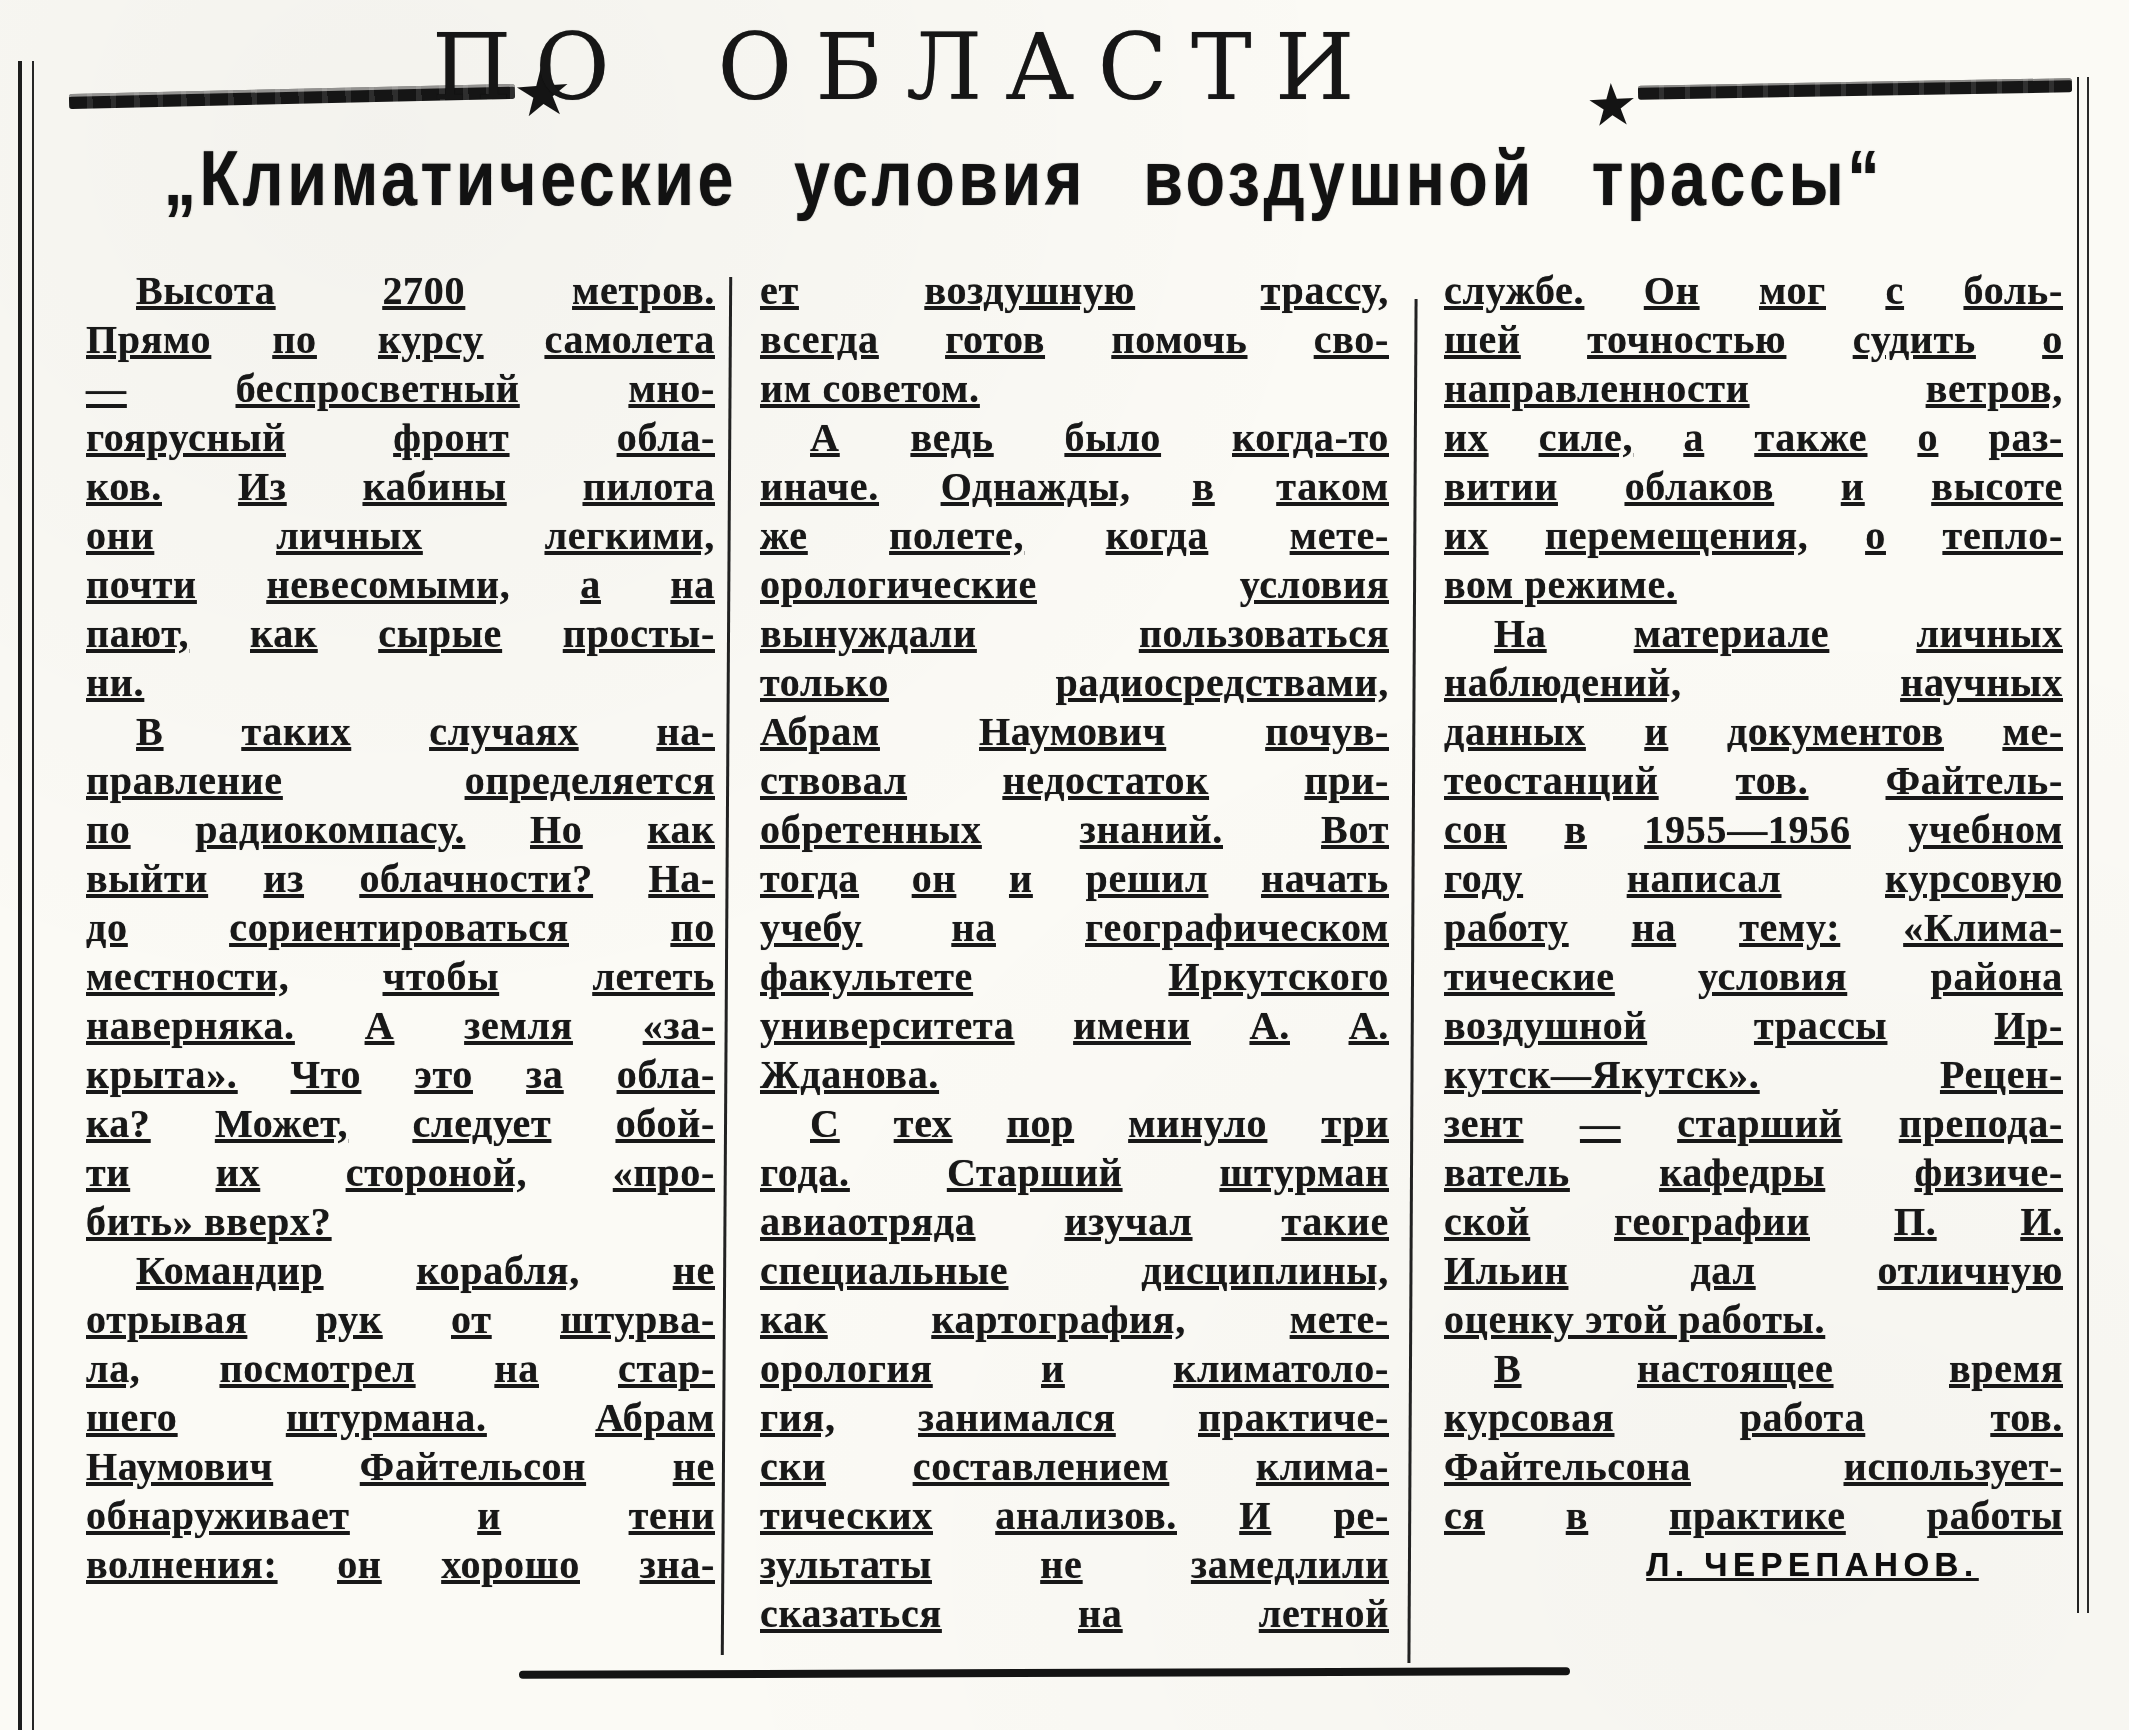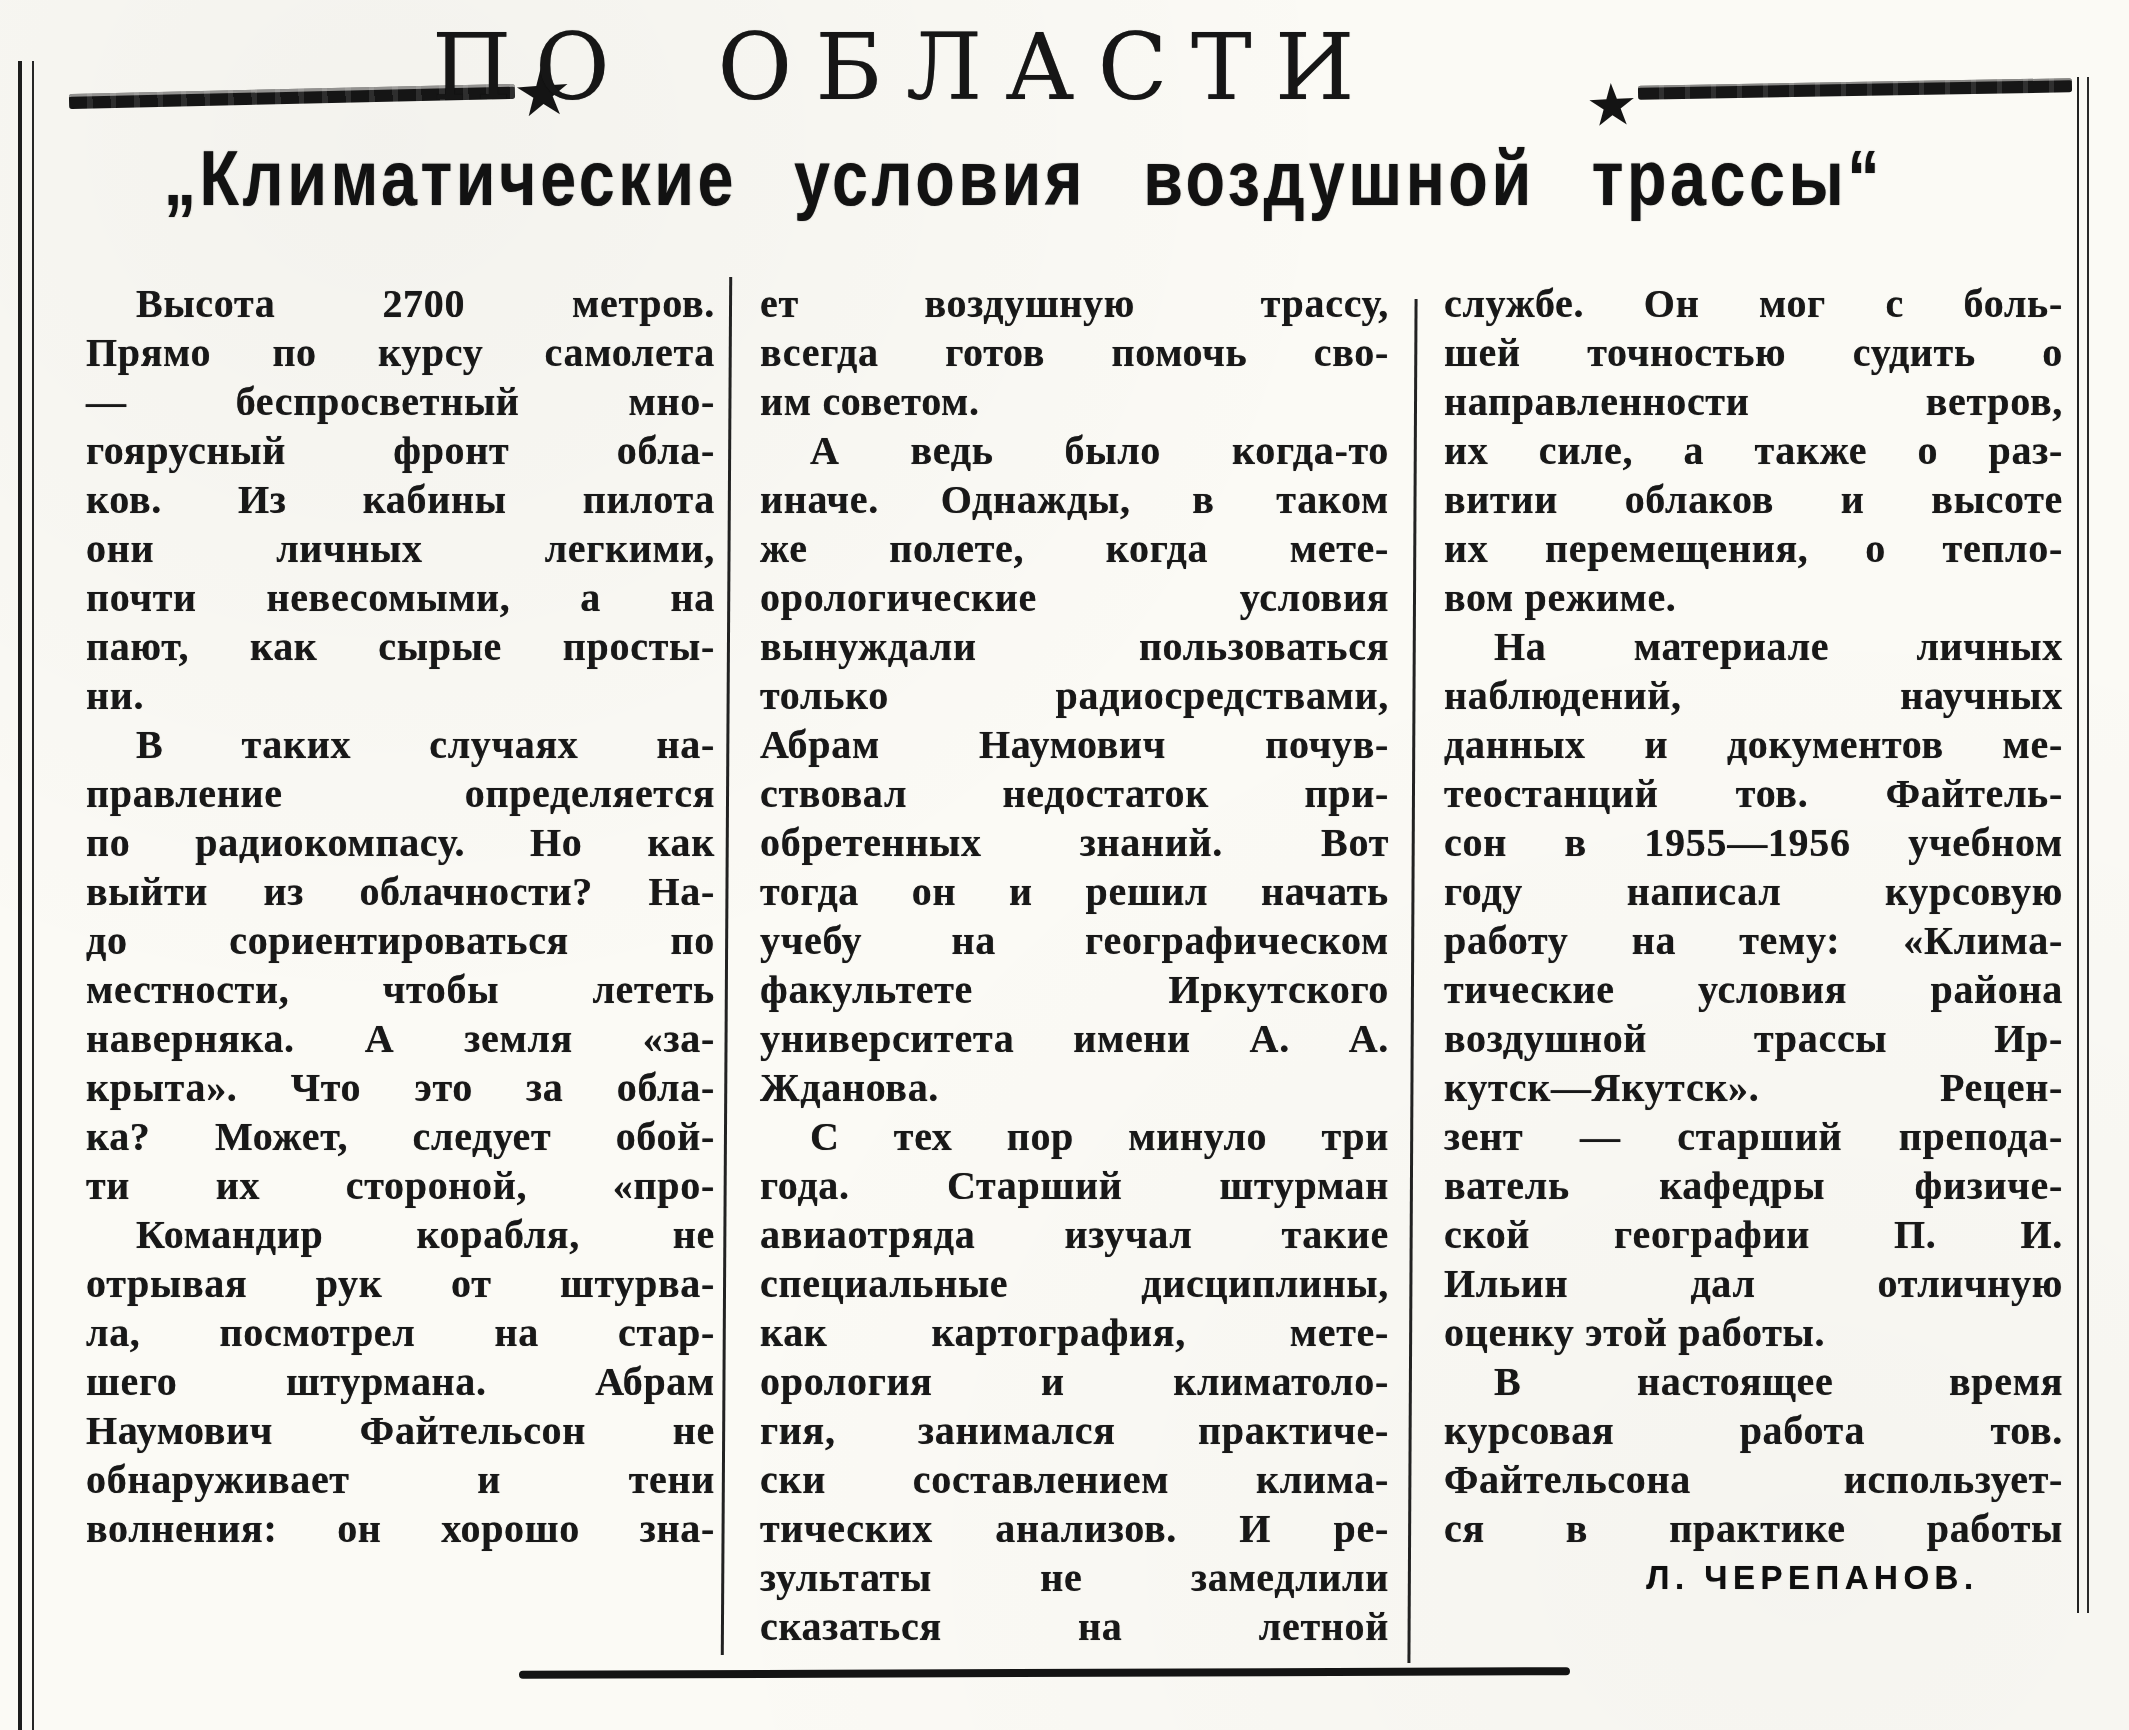--- a/index.html
+++ b/index.html
@@ -47,21 +47,21 @@
   }
   
   .title{position:absolute;left:0;top:133px;width:1687px;text-align:center;}
   .title-inner{
     display:inline-block;transform:scaleX(.84);transform-origin:50% 50%;
     font-family:"Liberation Sans",sans-serif;font-weight:bold;
     font-size:77px;line-height:90px;letter-spacing:4.2px;word-spacing:.55em;
     white-space:nowrap;color:#121212;text-shadow:0 0 1.4px rgba(0,0,0,.5);
   }
   
-  .article-body{position:absolute;left:86px;top:279px;width:1978px;display:flex;}
+  .article-body{position:absolute;left:86px;top:266px;width:1978px;display:flex;text-decoration:underline;}
   .news-col{width:629px;flex:none;}
   .news-col + .news-col{margin-left:45px;}
   .news-col:last-child{width:619px;margin-left:55px;}
   .line{
     display:flex;justify-content:space-between;align-items:baseline;
     height:49px;line-height:49px;
     font-size:40px;font-weight:bold;letter-spacing:0.7px;
     text-shadow:0 0 0.7px rgba(10,10,10,.65);
     white-space:nowrap;
   }
@@ -188,20 +188,21 @@
         <span>Может,</span>
         <span>следует</span>
         <span>обой-</span>
       </div>
       <div class="line">
         <span>ти</span>
         <span>их</span>
         <span>стороной,</span>
         <span>«про-</span>
       </div>
+      <div class="line pend">бить» вверх?</div>
       <div class="line indent">
         <span>Командир</span>
         <span>корабля,</span>
         <span>не</span>
       </div>
       <div class="line">
         <span>отрывая</span>
         <span>рук</span>
         <span>от</span>
         <span>штурва-</span>

